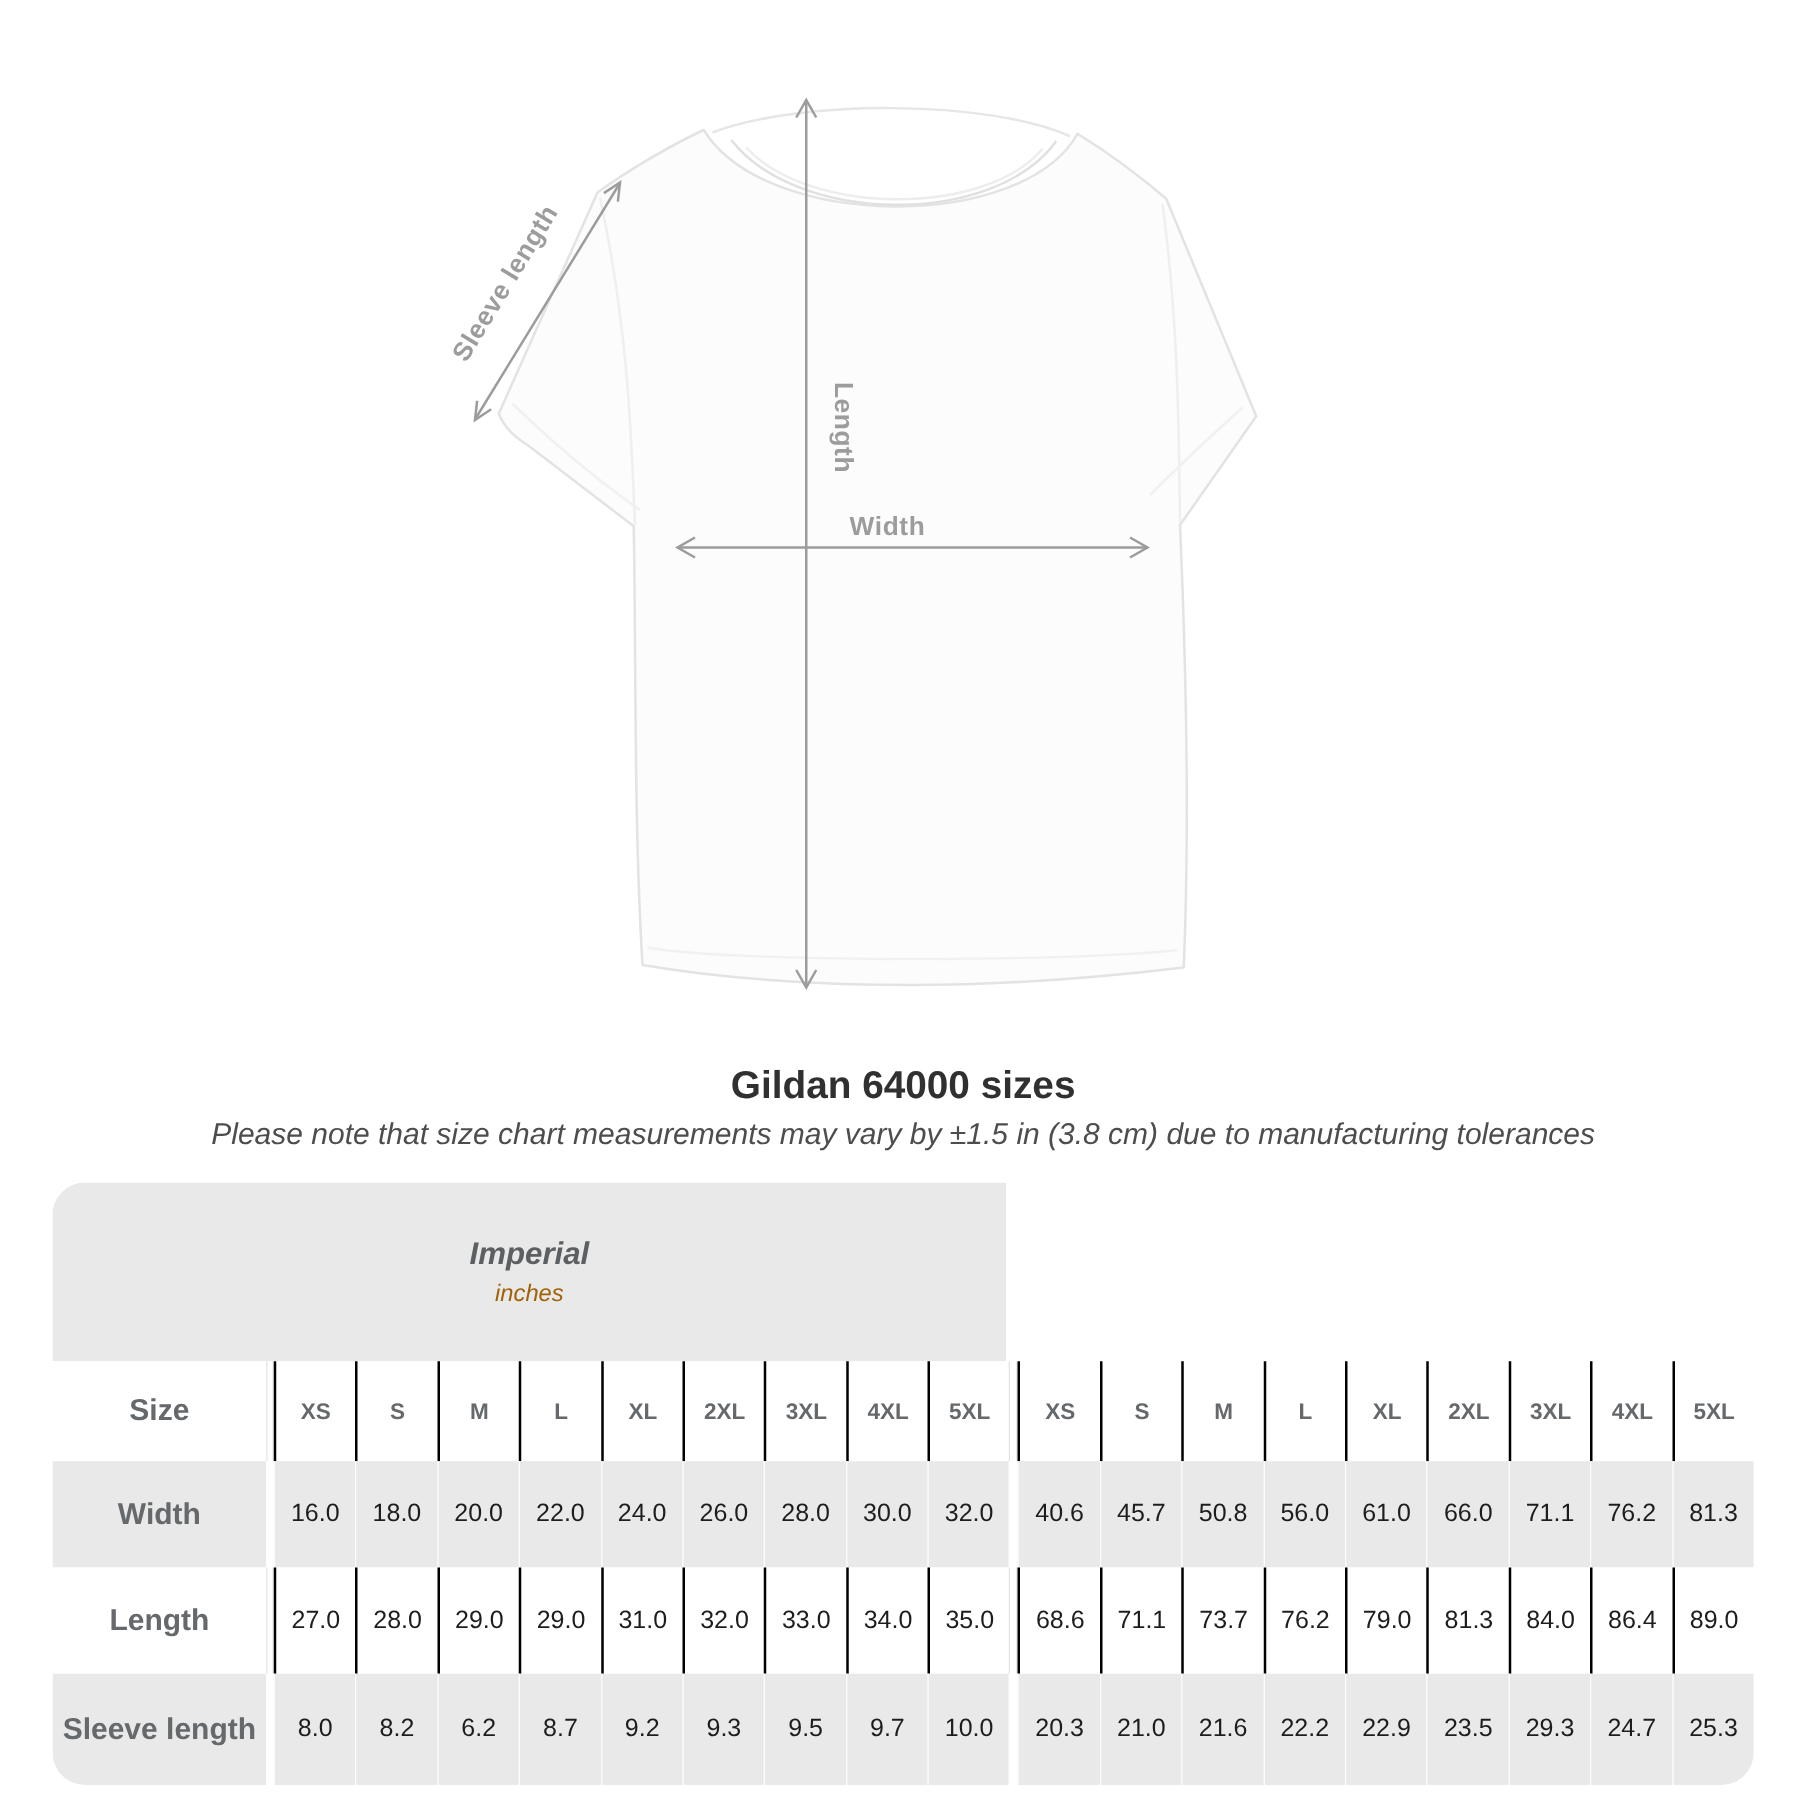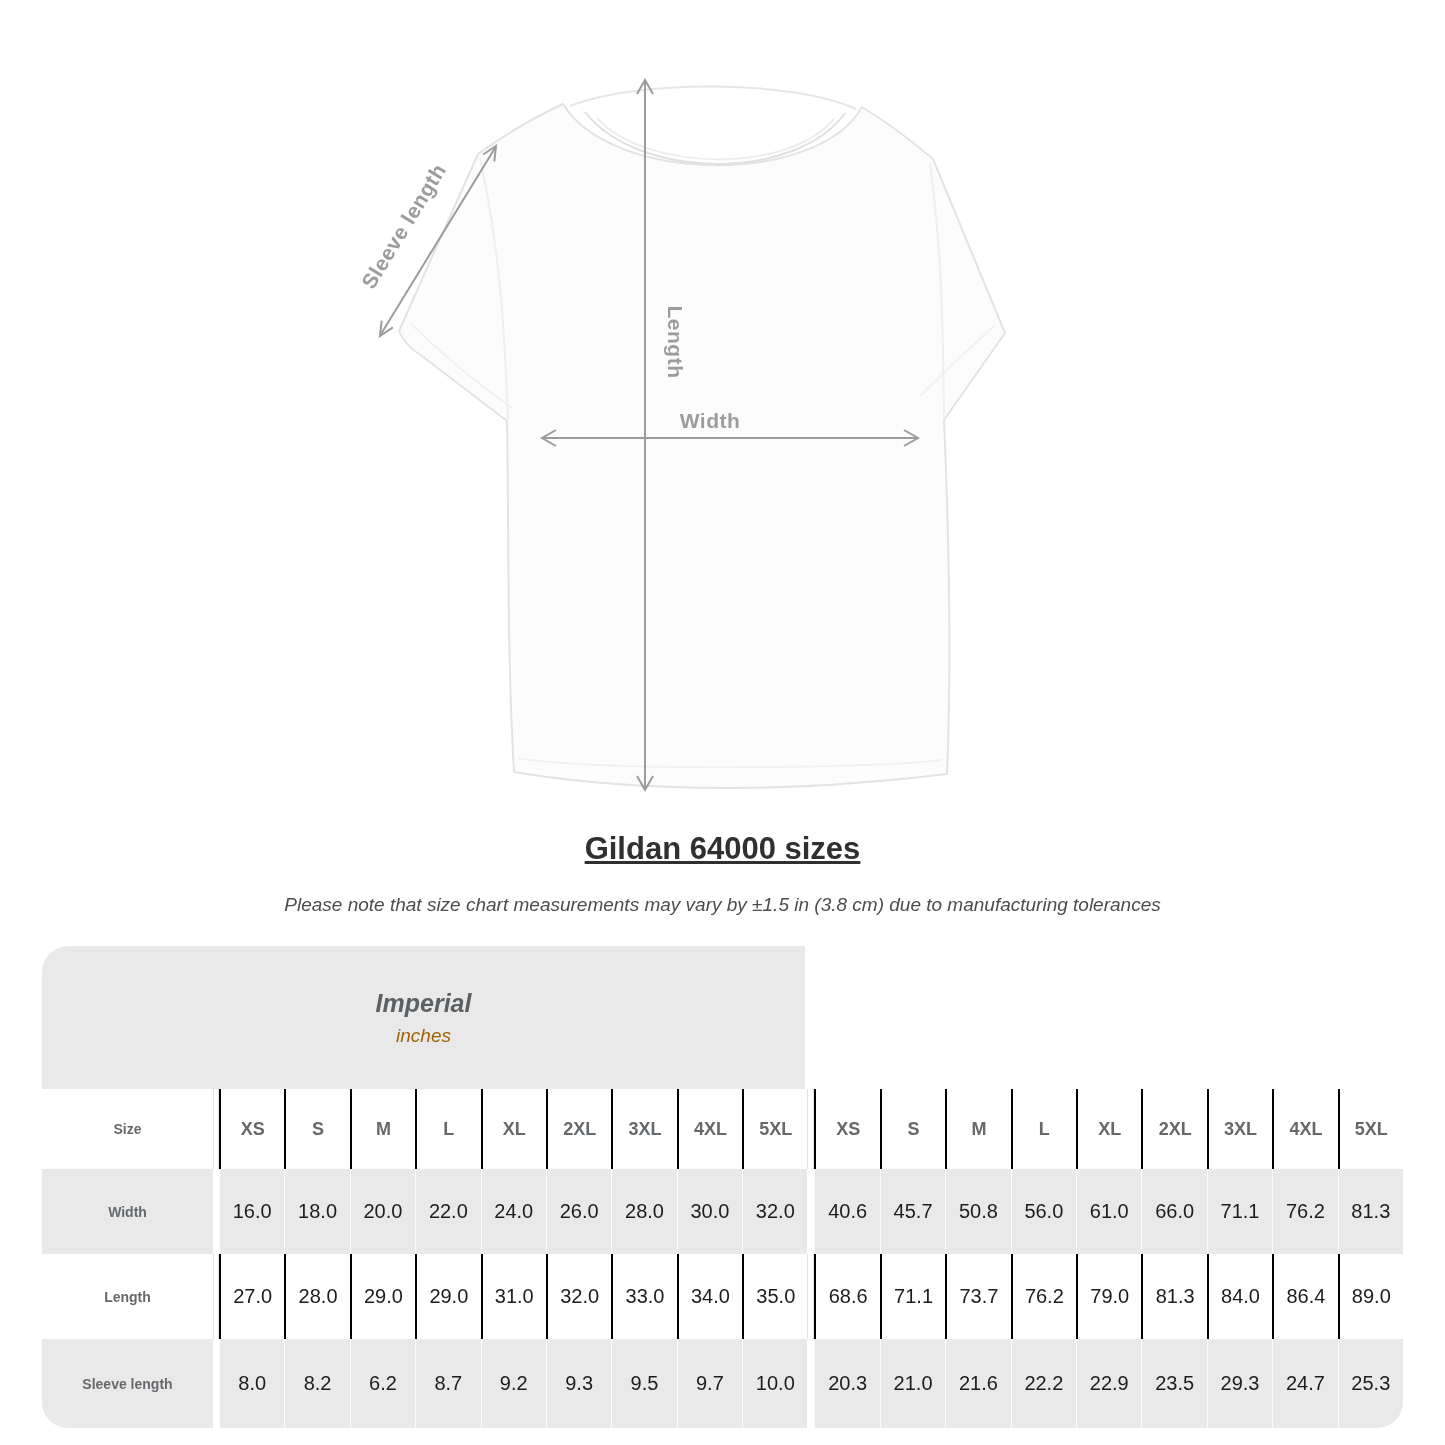--- a/index.html
+++ b/index.html
@@ -5,43 +5,43 @@
   html,body{margin:0;padding:0;background:#ffffff;}
   body{width:1445px;height:1445px;overflow:hidden;font-family:"Liberation Sans","DejaVu Sans",sans-serif;}
   .canvas{position:relative;width:1445px;height:1445px;background:#ffffff;}
 
   
   .diagram{position:absolute;top:0;left:0;width:1445px;height:830px;}
   .diagram svg{display:block;}
   .dim-label{fill:#9c9c9c;font-weight:bold;font-size:21px;letter-spacing:.5px;}
 
   
-  .page-title{position:absolute;top:830px;left:0;width:1445px;margin:0;text-align:center;
-    font-size:31px;line-height:38px;font-weight:bold;color:#303030;text-decoration:underline;}
+  .page-title{position:absolute;top:849px;left:0;width:1445px;margin:0;text-align:center;
+    font-size:31px;line-height:38px;font-weight:bold;color:#303030;}
   .note{position:absolute;top:894px;left:0;width:1445px;margin:0;text-align:center;
-    font-style:italic;font-size:19px;color:#4d4d4d;}
+    font-style:italic;font-size:24px;color:#4d4d4d;}
 
   
   .table-wrap{position:absolute;top:946px;left:42px;width:1361px;border-radius:26px;overflow:hidden;}
   .band{display:grid;grid-template-columns:763px 7px 591px;height:143px;}
   .band-cell{background:#e9e9e9;display:flex;flex-direction:column;align-items:center;justify-content:center;gap:7px;}
   .band-gap{background:#ffffff;}
   .band-title{font-size:25px;font-weight:bold;font-style:italic;color:#5c6063;}
   .band-sub{font-size:19px;font-style:italic;color:#a16207;}
 
   .trow{display:grid;grid-template-columns:171px 6px repeat(9,1fr) 7px repeat(9,1fr);height:85px;}
   .trow.header{height:80px;}
   .trow:last-child{height:89px;}
   .cell{display:flex;align-items:center;justify-content:center;background:#ffffff;box-sizing:border-box;}
   .gap{background:#ffffff;box-sizing:border-box;}
   .trow.white .cell.val{border-left:2px solid #000000;}
   .trow.white .gap{border-left:1px solid #e3e3e3;border-right:1px solid #e3e3e3;}
   .trow.stripe .cell{background:#e9e9e9;}
   .trow.stripe .cell.val{border-left:1px solid rgba(255,255,255,.85);}
-  .cell.lbl{font-size:14px;font-weight:bold;color:#66696c;border-left:none;}
+  .cell.lbl{font-size:24px;font-weight:bold;color:#66696c;border-left:none;}
   .trow.header .cell.val{font-size:18px;font-weight:bold;color:#66696c;}
   .trow .cell.val{font-size:20px;color:#1d1d1f;}
 </style>
 </head>
 <body>
 
 <div class="canvas">
 
   <div class="diagram">
     <svg width="1445" height="830" viewBox="0 0 1445 830">

